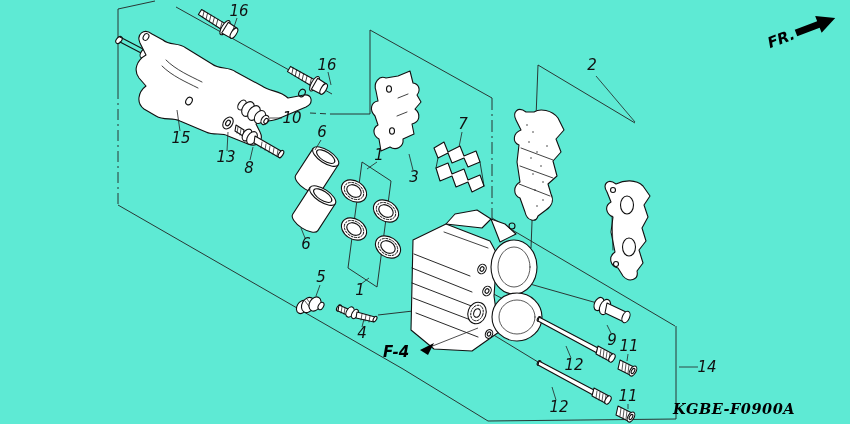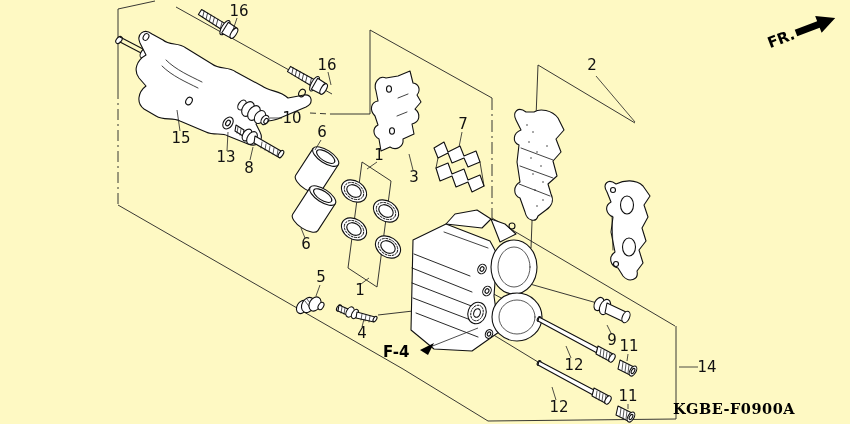--- a/index.html
+++ b/index.html
@@ -1,17 +1,17 @@
 <!DOCTYPE html>
 <html><head>
 <meta charset="utf-8">
 <style>
   html,body{margin:0;padding:0;background:#fff;}
-  .canvas{position:relative;width:850px;height:424px;background:#fef9c3;overflow:hidden;
-          font-family:"DejaVu Sans",sans-serif;}
+  .canvas{position:relative;width:850px;height:424px;background:#5eead4;overflow:hidden;
+          font-family:"DejaVu Sans",sans-serif;font-style:italic;}
   svg{display:block;}
   text{user-select:none;}
   .plabel{font-family:"DejaVu Sans",sans-serif;font-size:15px;fill:#111;}
   .figlabel{font-family:"DejaVu Sans",sans-serif;font-size:15px;font-weight:bold;fill:#000;}
   .codelabel{font-family:"DejaVu Serif",serif;font-size:14.5px;font-weight:600;fill:#000;letter-spacing:.5px;}
   .frlabel{font-family:"DejaVu Sans",sans-serif;font-size:15px;font-weight:bold;fill:#000;}
 </style>
 </head>
 <body>
 

